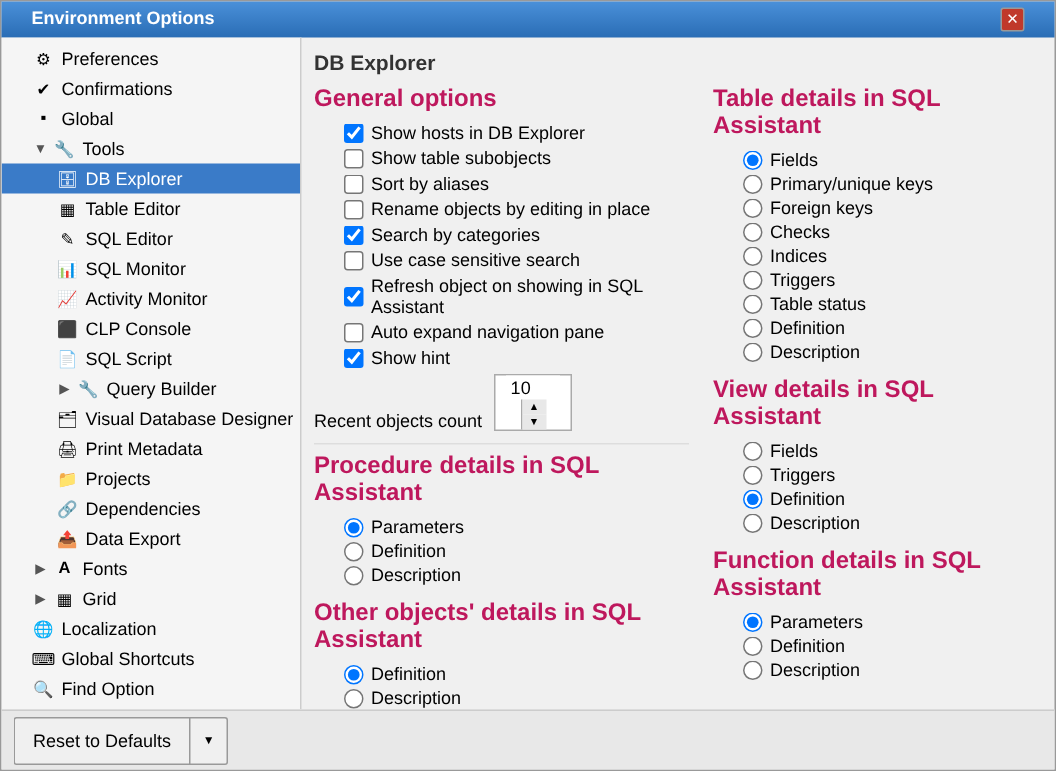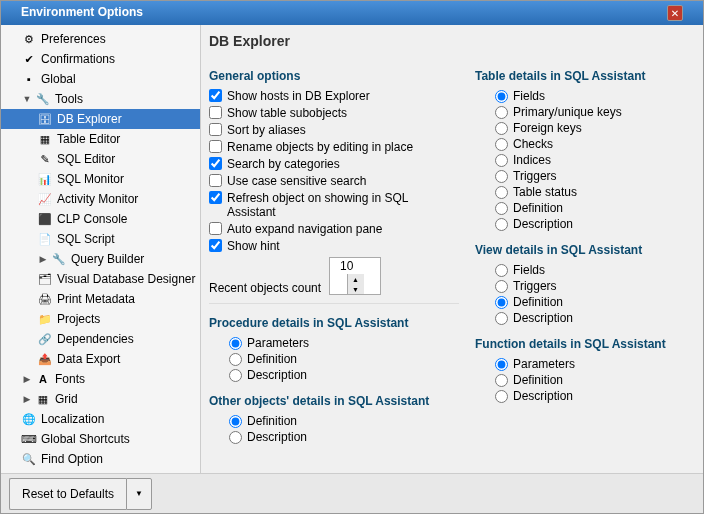--- a/index.html
+++ b/index.html
@@ -116,28 +116,29 @@
     }
     .left-col {
       flex: 1;
     }
     .right-col {
       width: 220px;
       flex-shrink: 0;
     }
     .section-title {
       font-weight: bold;
-      color: #0c4a6e;
+      color: #be185d;
       margin-bottom: 6px;
-      font-size: 12px;
-      margin-top: 12px;
+      font-size: 16px;
     }
     .checkbox-row {
       display: flex;
+      align-items: center;
       margin-bottom: 3px;
+      margin-left: 20px;
     }
     .checkbox-row input[type="checkbox"] {
       margin-right: 5px;
       width: 13px;
       height: 13px;
     }
     .recent-count-row {
       display: flex;
       align-items: flex-end;
       margin-top: 4px;

